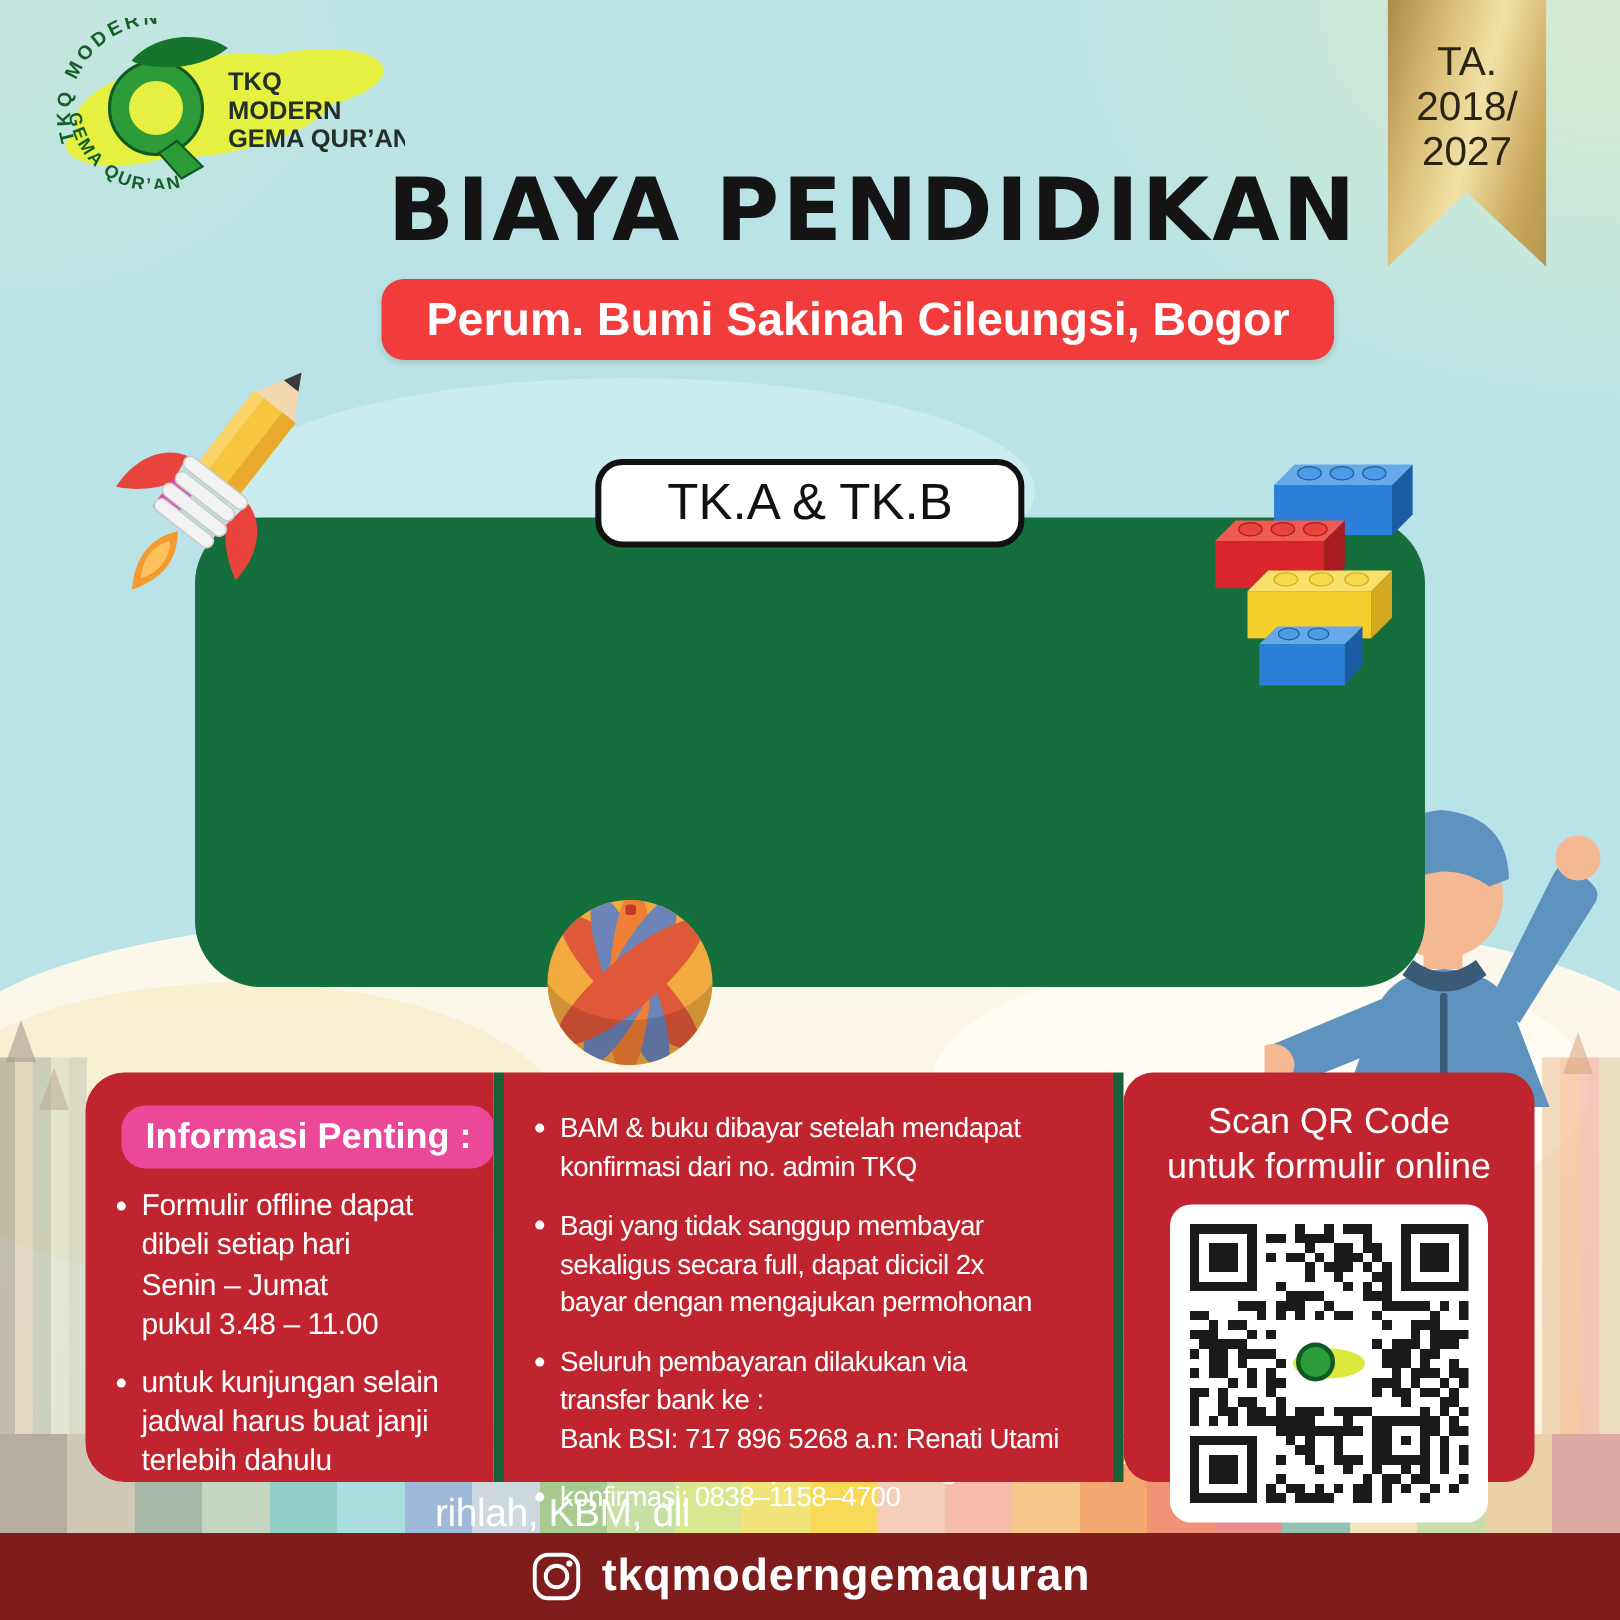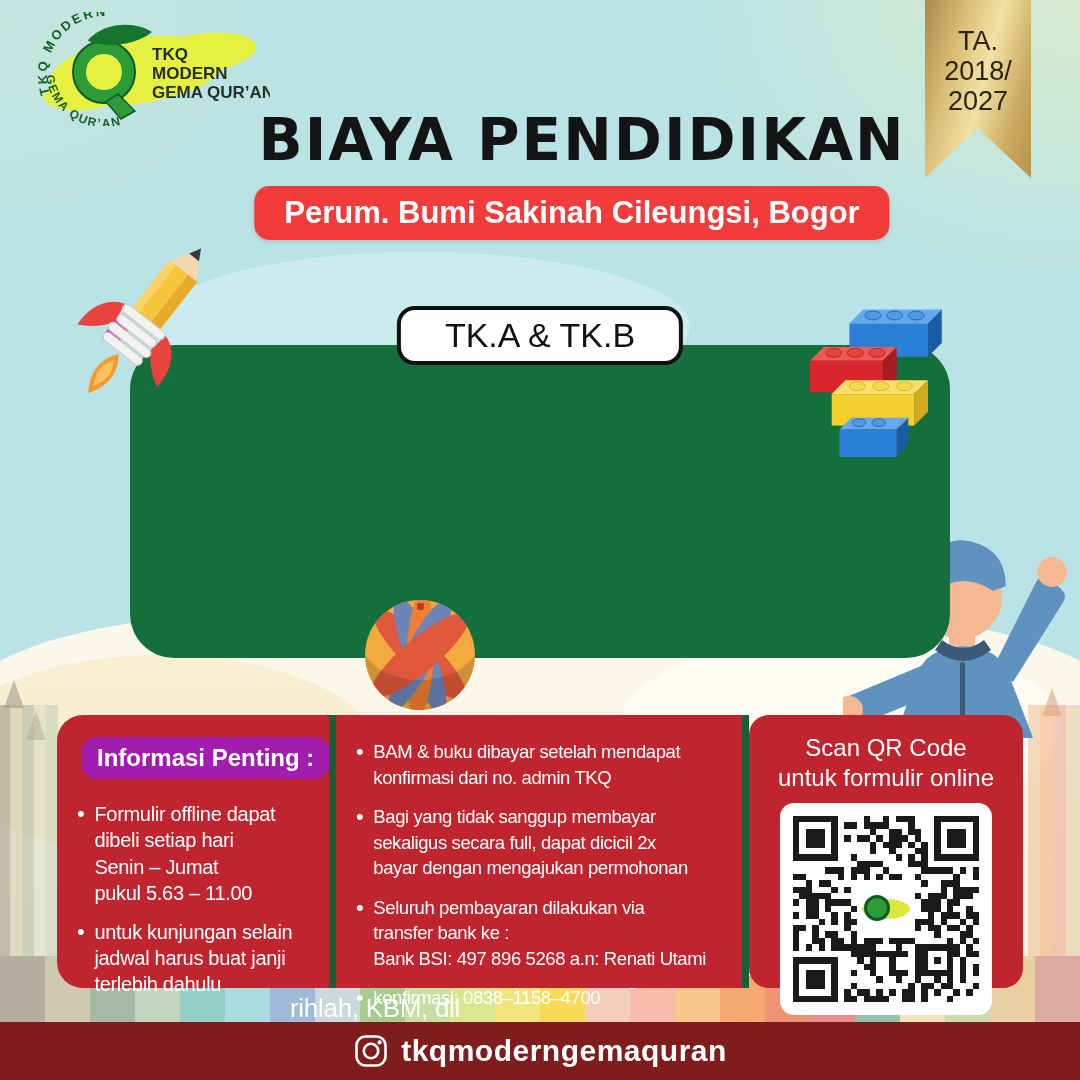--- a/index.html
+++ b/index.html
@@ -61,22 +61,22 @@
   .sp2{height:22px;}
   .brow{display:flex;align-items:center;gap:10px;margin:3px 0;}
   .dot{width:16px;height:16px;border-radius:50%;background:#fff;border:3px solid #17231b;flex:none;}
   
   .info-section{position:absolute;left:57px;top:715px;width:973px;height:273px;display:flex;}
   .panel{background:#c0242e;color:#fff;box-sizing:border-box;height:273px;}
   .panel-l{width:272px;border-radius:26px 0 0 26px;padding:20px 16px 16px 20px;}
   .panel-m{width:406px;padding:24px 20px 16px 20px;}
   .panel-r{width:274px;border-radius:20px;padding:14px 12px;text-align:center;}
   .divider{width:7px;height:273px;background:#1a5f37;flex:none;}
-  .blue-badge{display:inline-block;background:#a21caf;border-radius:16px;padding:7px 16px;
-    font-weight:700;font-size:24px;margin:2px 0 22px 4px;white-space:nowrap;}
+  .blue-badge{display:inline-block;background:#ec4899;border-radius:16px;padding:7px 16px;
+    font-weight:700;font-size:24px;margin:2px 0 12px 4px;white-space:nowrap;}
   .irow{display:flex;gap:10px;margin-bottom:12px;font-size:20px;line-height:1.32;letter-spacing:-.3px;}
   .panel-m .irow{font-size:18.5px;line-height:1.38;letter-spacing:-.4px;margin-bottom:14px;}
   .ib{flex:none;font-size:22px;line-height:1.2;}
   .pre{white-space:pre-line;}
   .qr-title{font-weight:400;font-size:24px;line-height:1.25;margin:4px 0 10px 0;}
   .qr-box{position:relative;width:212px;height:212px;background:#fff;border-radius:14px;margin:0 auto;}
   .qr-box svg{position:absolute;left:13px;top:13px;width:186px;height:186px;}
   .qr-logo{position:absolute;left:50%;top:50%;transform:translate(-50%,-50%);
     width:56px;height:42px;background:#fff;display:flex;align-items:center;justify-content:center;}
   .qr-logo .blob{width:48px;height:20px;background:#dce83c;border-radius:50%;position:relative;}
@@ -283,21 +283,21 @@
   <div class="info-section">
     <div class="panel panel-l">
       <div class="blue-badge">
         <span>Informasi Penting :</span>
       </div>
       <div class="irow">
         <span class="ib">•</span>
         <span class="pre">Formulir offline dapat
 dibeli setiap hari
 Senin – Jumat
-pukul 5.63 – 11.00</span>
+pukul 3.48 – 11.00</span>
       </div>
       <div class="irow">
         <span class="ib">•</span>
         <span class="pre">untuk kunjungan selain
 jadwal harus buat janji
 terlebih dahulu</span>
       </div>
     </div>
     <div class="divider"></div>
     <div class="panel panel-m">
@@ -309,21 +309,21 @@
       <div class="irow">
         <span class="ib">•</span>
         <span class="pre">Bagi yang tidak sanggup membayar
 sekaligus secara full, dapat dicicil 2x
 bayar dengan mengajukan permohonan</span>
       </div>
       <div class="irow">
         <span class="ib">•</span>
         <span class="pre">Seluruh pembayaran dilakukan via
 transfer bank ke :
-Bank BSI: 497 896 5268 a.n: Renati Utami</span>
+Bank BSI: 717 896 5268 a.n: Renati Utami</span>
       </div>
       <div class="irow">
         <span class="ib">•</span>
         <span class="pre">konfirmasi: 0838–1158–4700</span>
       </div>
     </div>
     <div class="divider"></div>
     <div class="panel panel-r">
       <div class="qr-title pre">Scan QR Code
 untuk formulir online</div>

